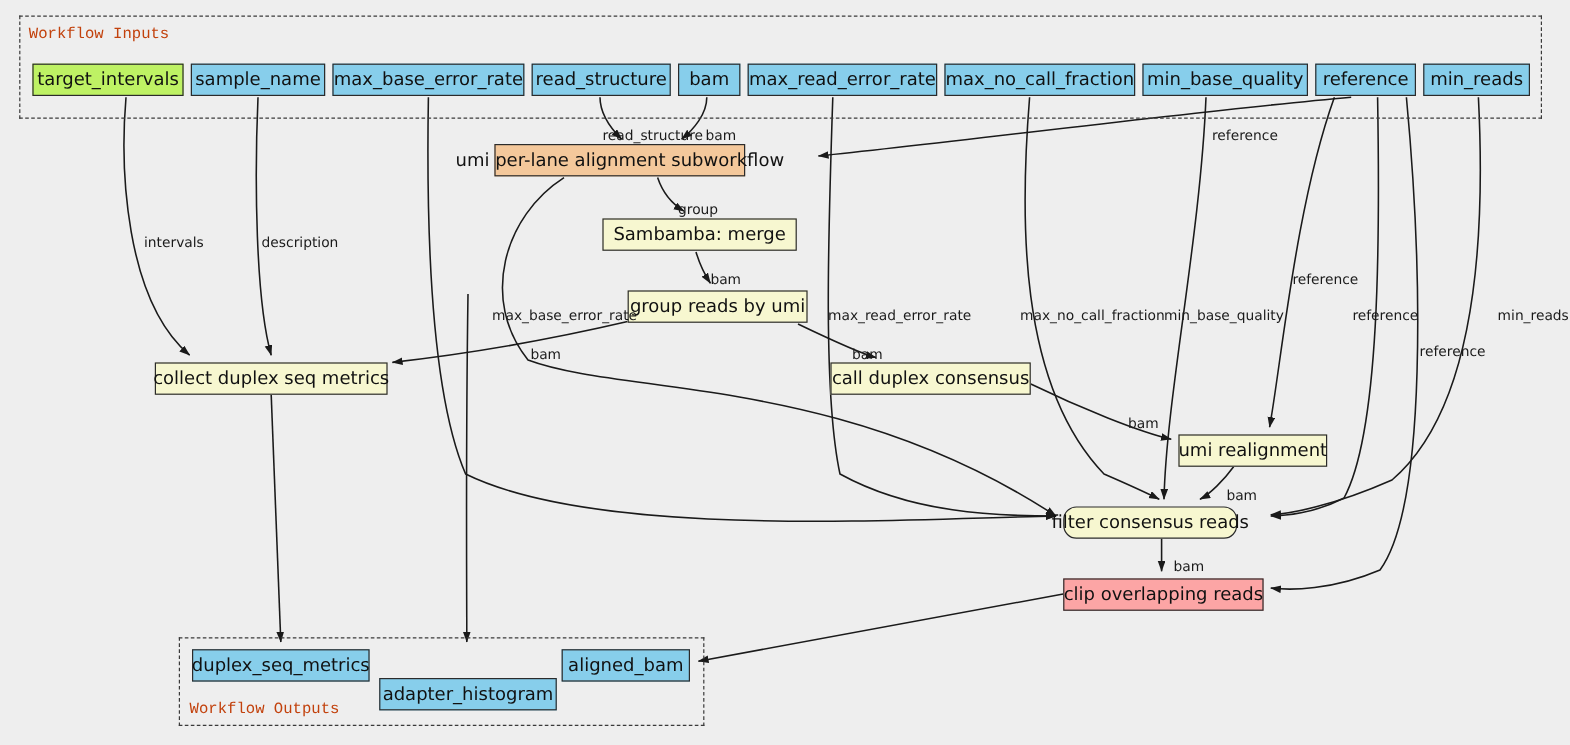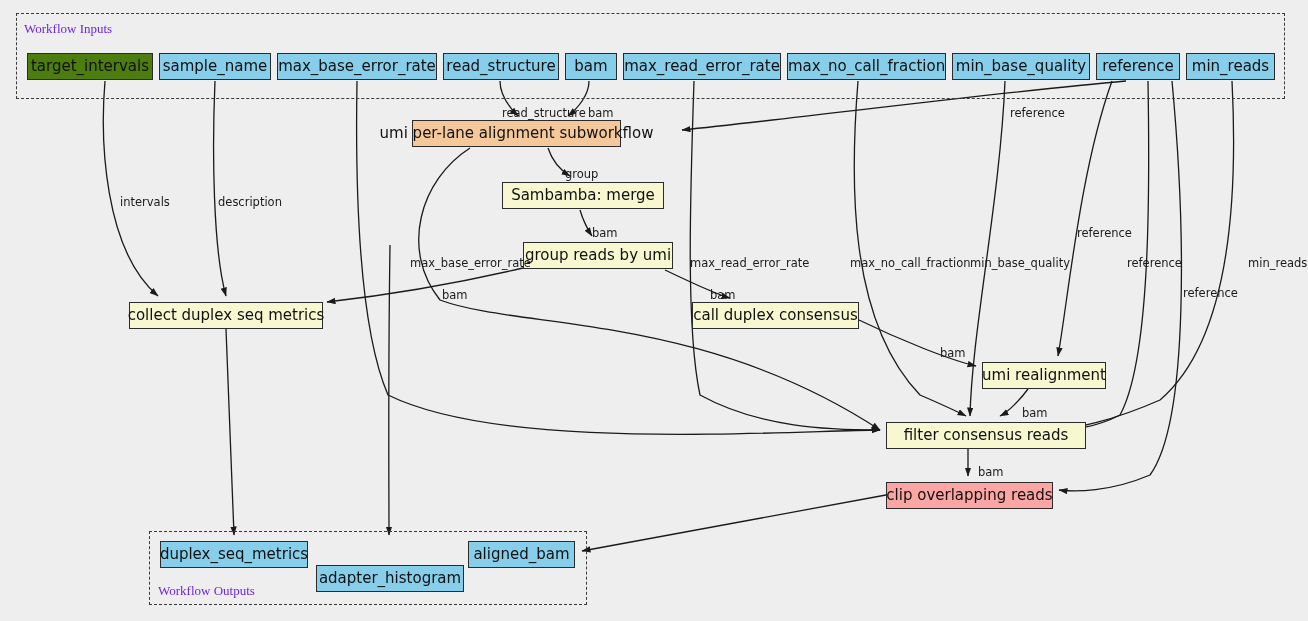--- a/index.html
+++ b/index.html
@@ -13,23 +13,23 @@
   #stage{position:absolute;left:0;top:0;width:1308px;height:621px;}
   svg#edges{position:absolute;left:0;top:0;width:1308px;height:621px;pointer-events:none;}
   .group-box{
     position:absolute;
     border:1.6px dashed #3a3a3a;
     background:transparent;
     box-sizing:border-box;
   }
   .group-title{
     position:absolute;
-    font-family:Liberation Serif, serif;
+    font-family:Liberation Mono, monospace;
     font-size:13px;
-    color:#6d28d9;
+    color:#c2410c;
     white-space:nowrap;
   }
   .node{
     position:absolute;
     box-sizing:border-box;
     border:1.4px solid #2b2b2b;
     display:flex;
     align-items:center;
     justify-content:center;
     font-size:15px;
@@ -88,37 +88,37 @@
       </g>
   </svg>
 
   <div id="groups-layer">
       <div class="group-box" style="left: 16px; top: 13px; width: 1269px; height: 86px; border-color: rgb(58, 58, 58);"></div>
       <div class="group-title" style="left: 24px; top: 21px;">Workflow Inputs</div>
       <div class="group-box" style="left: 149px; top: 531px; width: 438px; height: 74px; border-color: rgb(58, 58, 58);"></div>
       <div class="group-title" style="left: 158px; top: 583px;">Workflow Outputs</div>
     </div>
   <div id="nodes-layer">
-      <div class="node io" style="left: 27px; top: 53px; width: 126px; border-color: rgb(43, 43, 43); background: #4d7c0f;">target_intervals</div>
+      <div class="node io" style="left: 27px; top: 53px; width: 126px; border-color: rgb(43, 43, 43); background: #bef264;">target_intervals</div>
       <div class="node io" style="left: 159px; top: 53px; width: 112px; border-color: rgb(43, 43, 43); background: rgb(135, 206, 235);">sample_name</div>
       <div class="node io" style="left: 277px; top: 53px; width: 160px; border-color: rgb(43, 43, 43); background: rgb(135, 206, 235);">max_base_error_rate</div>
       <div class="node io" style="left: 443px; top: 53px; width: 116px; border-color: rgb(43, 43, 43); background: rgb(135, 206, 235);">read_structure</div>
       <div class="node io" style="left: 565px; top: 53px; width: 52px; border-color: rgb(43, 43, 43); background: rgb(135, 206, 235);">bam</div>
       <div class="node io" style="left: 623px; top: 53px; width: 158px; border-color: rgb(43, 43, 43); background: rgb(135, 206, 235);">max_read_error_rate</div>
       <div class="node io" style="left: 787px; top: 53px; width: 159px; border-color: rgb(43, 43, 43); background: rgb(135, 206, 235);">max_no_call_fraction</div>
       <div class="node io" style="left: 952px; top: 53px; width: 138px; border-color: rgb(43, 43, 43); background: rgb(135, 206, 235);">min_base_quality</div>
       <div class="node io" style="left: 1096px; top: 53px; width: 84px; border-color: rgb(43, 43, 43); background: rgb(135, 206, 235);">reference</div>
       <div class="node io" style="left: 1186px; top: 53px; width: 89px; border-color: rgb(43, 43, 43); background: rgb(135, 206, 235);">min_reads</div>
       <div class="node sub" style="left: 412px; top: 120px; width: 209px; border-color: rgb(43, 43, 43); background: rgb(244, 200, 155);">umi per-lane alignment subworkflow</div>
       <div class="node step" style="left: 502px; top: 182px; width: 162px; border-color: rgb(43, 43, 43); background: rgb(247, 247, 208);">Sambamba: merge</div>
       <div class="node step" style="left: 523px; top: 242px; width: 150px; border-color: rgb(43, 43, 43); background: rgb(247, 247, 208); text-align: right;">group reads by umi</div>
       <div class="node step" style="left: 129px; top: 302px; width: 194px; border-color: rgb(43, 43, 43); background: rgb(247, 247, 208);">collect duplex seq metrics</div>
       <div class="node step" style="left: 692px; top: 302px; width: 167px; border-color: rgb(43, 43, 43); background: rgb(247, 247, 208);">call duplex consensus</div>
       <div class="node step" style="left: 982px; top: 362px; width: 124px; border-color: rgb(43, 43, 43); background: rgb(247, 247, 208);">umi realignment</div>
-      <div class="node step" style="left: 886px; top: 422px; width: 200px; border-color: rgb(43, 43, 43); background: rgb(247, 247, 208);">filter consensus reads</div>
+      <div class="node step" style="left: 886px; top: 422px; width: 145px; border-color: rgb(43, 43, 43); background: rgb(247, 247, 208); border-radius: 11px;">filter consensus reads</div>
       <div class="node step" style="left: 886px; top: 482px; width: 167px; border-color: rgb(43, 43, 43); background: #fca5a5;">clip overlapping reads</div>
       <div class="node io" style="left: 160px; top: 541px; width: 148px; border-color: rgb(43, 43, 43); background: rgb(135, 206, 235);">duplex_seq_metrics</div>
       <div class="node io" style="left: 316px; top: 541px; width: 148px; border-color: rgb(43, 43, 43); background: rgb(135, 206, 235); margin-top: 24px;">adapter_histogram</div>
       <div class="node io" style="left: 468px; top: 541px; width: 107px; border-color: rgb(43, 43, 43); background: rgb(135, 206, 235);">aligned_bam</div>
     </div>
   <div id="labels-layer">
       <div class="elabel" style="left: 120px; top: 195px;">intervals</div>
       <div class="elabel" style="left: 218px; top: 195px;">description</div>
       <div class="elabel" style="left: 410px; top: 256px;">max_base_error_rate</div>
       <div class="elabel" style="left: 502px; top: 106px;">read_structure</div>

